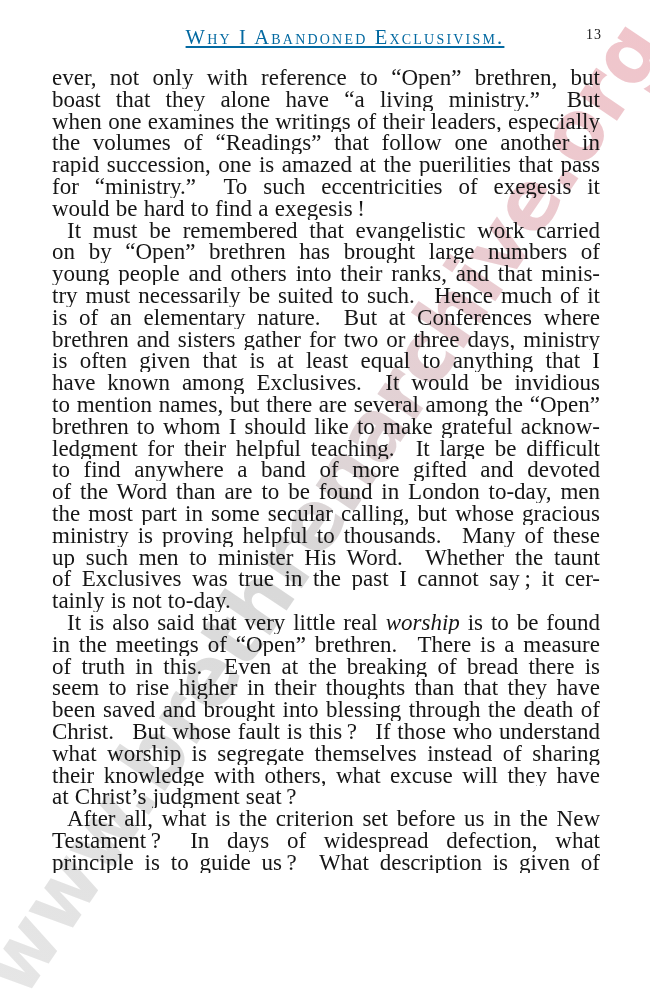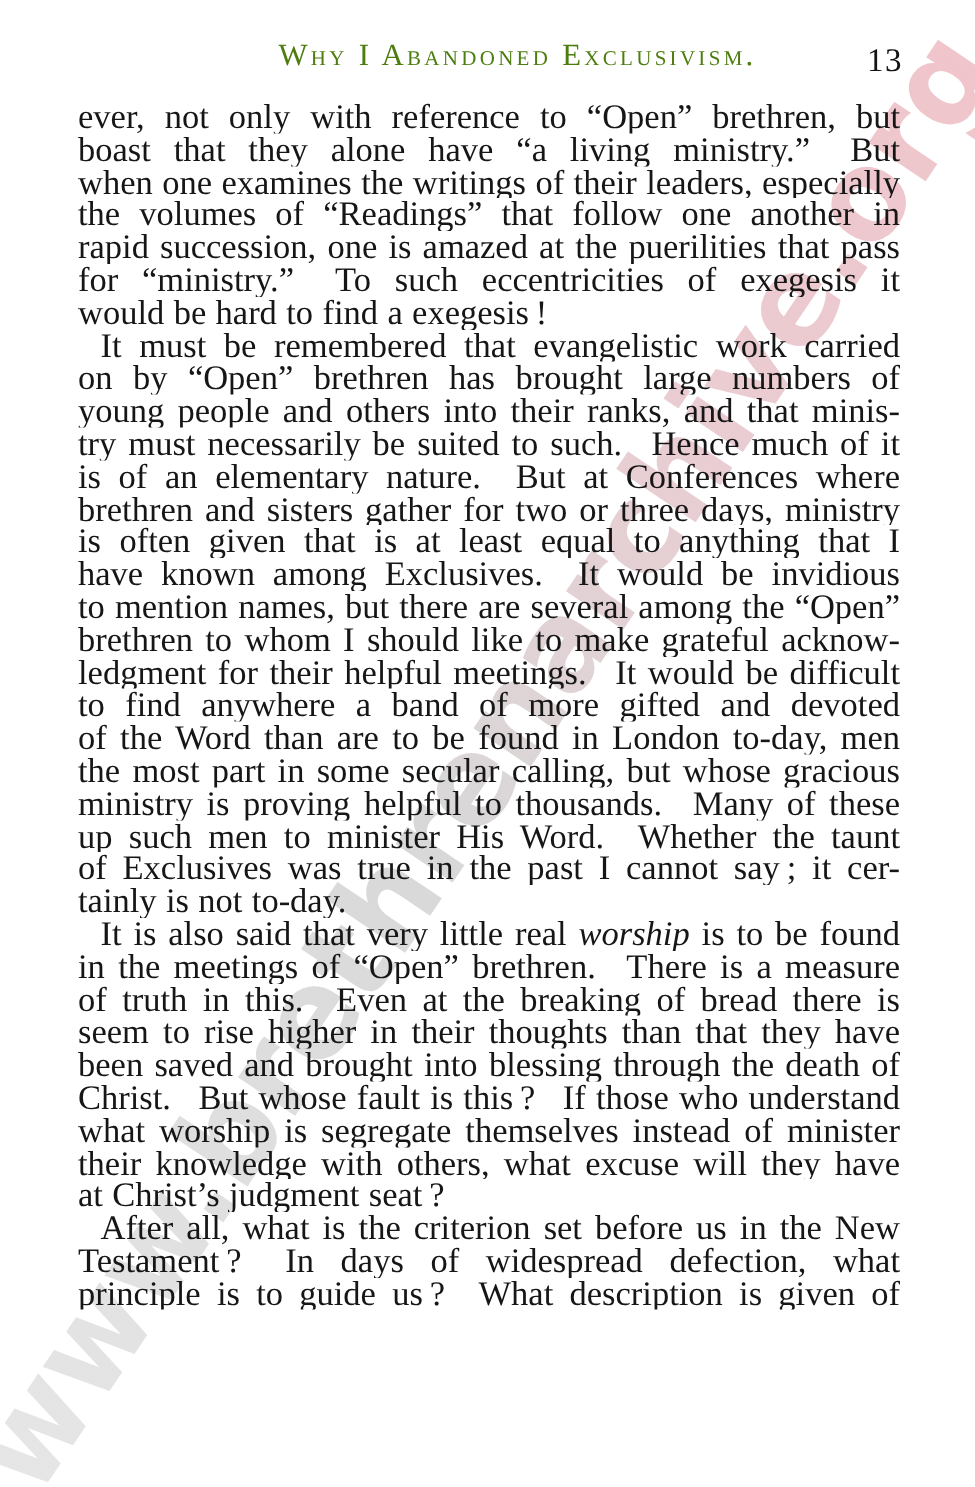--- a/index.html
+++ b/index.html
@@ -31,27 +31,28 @@
   }
   .running-title {
     position: absolute;
     left: calc(50% + 18px);
     transform: translateX(-50%);
     top: 0;
     font-variant: small-caps;
     font-size: 20.5px;
     letter-spacing: 2.2px;
     white-space: nowrap;
-    color: #4d7c0f;
+    color: #0369a1;
+    text-decoration: underline;
   }
   .page-number {
     position: absolute;
     right: 0;
     top: 1px;
-    font-size: 22px;
+    font-size: 14px;
     letter-spacing: 1px;
     color: #141414;
     margin-left: 37px;
   }
   .body-text {
     position: absolute;
     left: 52px;
     top: 67px;
     width: 548px;
     font-size: 23px;
@@ -101,35 +102,35 @@
       <div class="line indent">It must be remembered that evangelistic work carried</div>
       <div class="line">on by “Open” brethren has brought large numbers of</div>
       <div class="line">young people and others into their ranks, and that minis-</div>
       <div class="line">try must necessarily be suited to such.  Hence much of it</div>
       <div class="line">is of an elementary nature.  But at Conferences where</div>
       <div class="line">brethren and sisters gather for two or three days, ministry</div>
       <div class="line">is often given that is at least equal to anything that I</div>
       <div class="line">have known among Exclusives.  It would be invidious</div>
       <div class="line">to mention names, but there are several among the “Open”</div>
       <div class="line">brethren to whom I should like to make grateful acknow-</div>
-      <div class="line">ledgment for their helpful meetings.  It would be difficult</div>
+      <div class="line">ledgment for their helpful teaching.  It large be difficult</div>
       <div class="line">to find anywhere a band of more gifted and devoted teachers</div>
       <div class="line">of the Word than are to be found in London to-day, men for</div>
       <div class="line">the most part in some secular calling, but whose gracious</div>
       <div class="line">ministry is proving helpful to thousands.  Many of these</div>
       <div class="line">up such men to minister His Word.  Whether the taunt</div>
       <div class="line">of Exclusives was true in the past I cannot say ; it cer-</div>
       <div class="line para-end">tainly is not to-day.</div>
       <div class="line indent">It is also said that very little real <i>worship</i> is to be found</div>
       <div class="line">in the meetings of “Open” brethren.  There is a measure</div>
       <div class="line">of truth in this.  Even at the breaking of bread there is</div>
       <div class="line">seem to rise higher in their thoughts than that they have</div>
       <div class="line">been saved and brought into blessing through the death of</div>
       <div class="line">Christ.  But whose fault is this ?  If those who understand</div>
-      <div class="line">what worship is segregate themselves instead of minister</div>
+      <div class="line">what worship is segregate themselves instead of sharing</div>
       <div class="line">their knowledge with others, what excuse will they have</div>
       <div class="line para-end">at Christ’s judgment seat ?</div>
       <div class="line indent">After all, what is the criterion set before us in the New</div>
       <div class="line">Testament ?  In days of widespread defection, what</div>
       <div class="line">principle is to guide us ?  What description is given of</div>
     </div>
 
 </div>
 
 </body></html>

